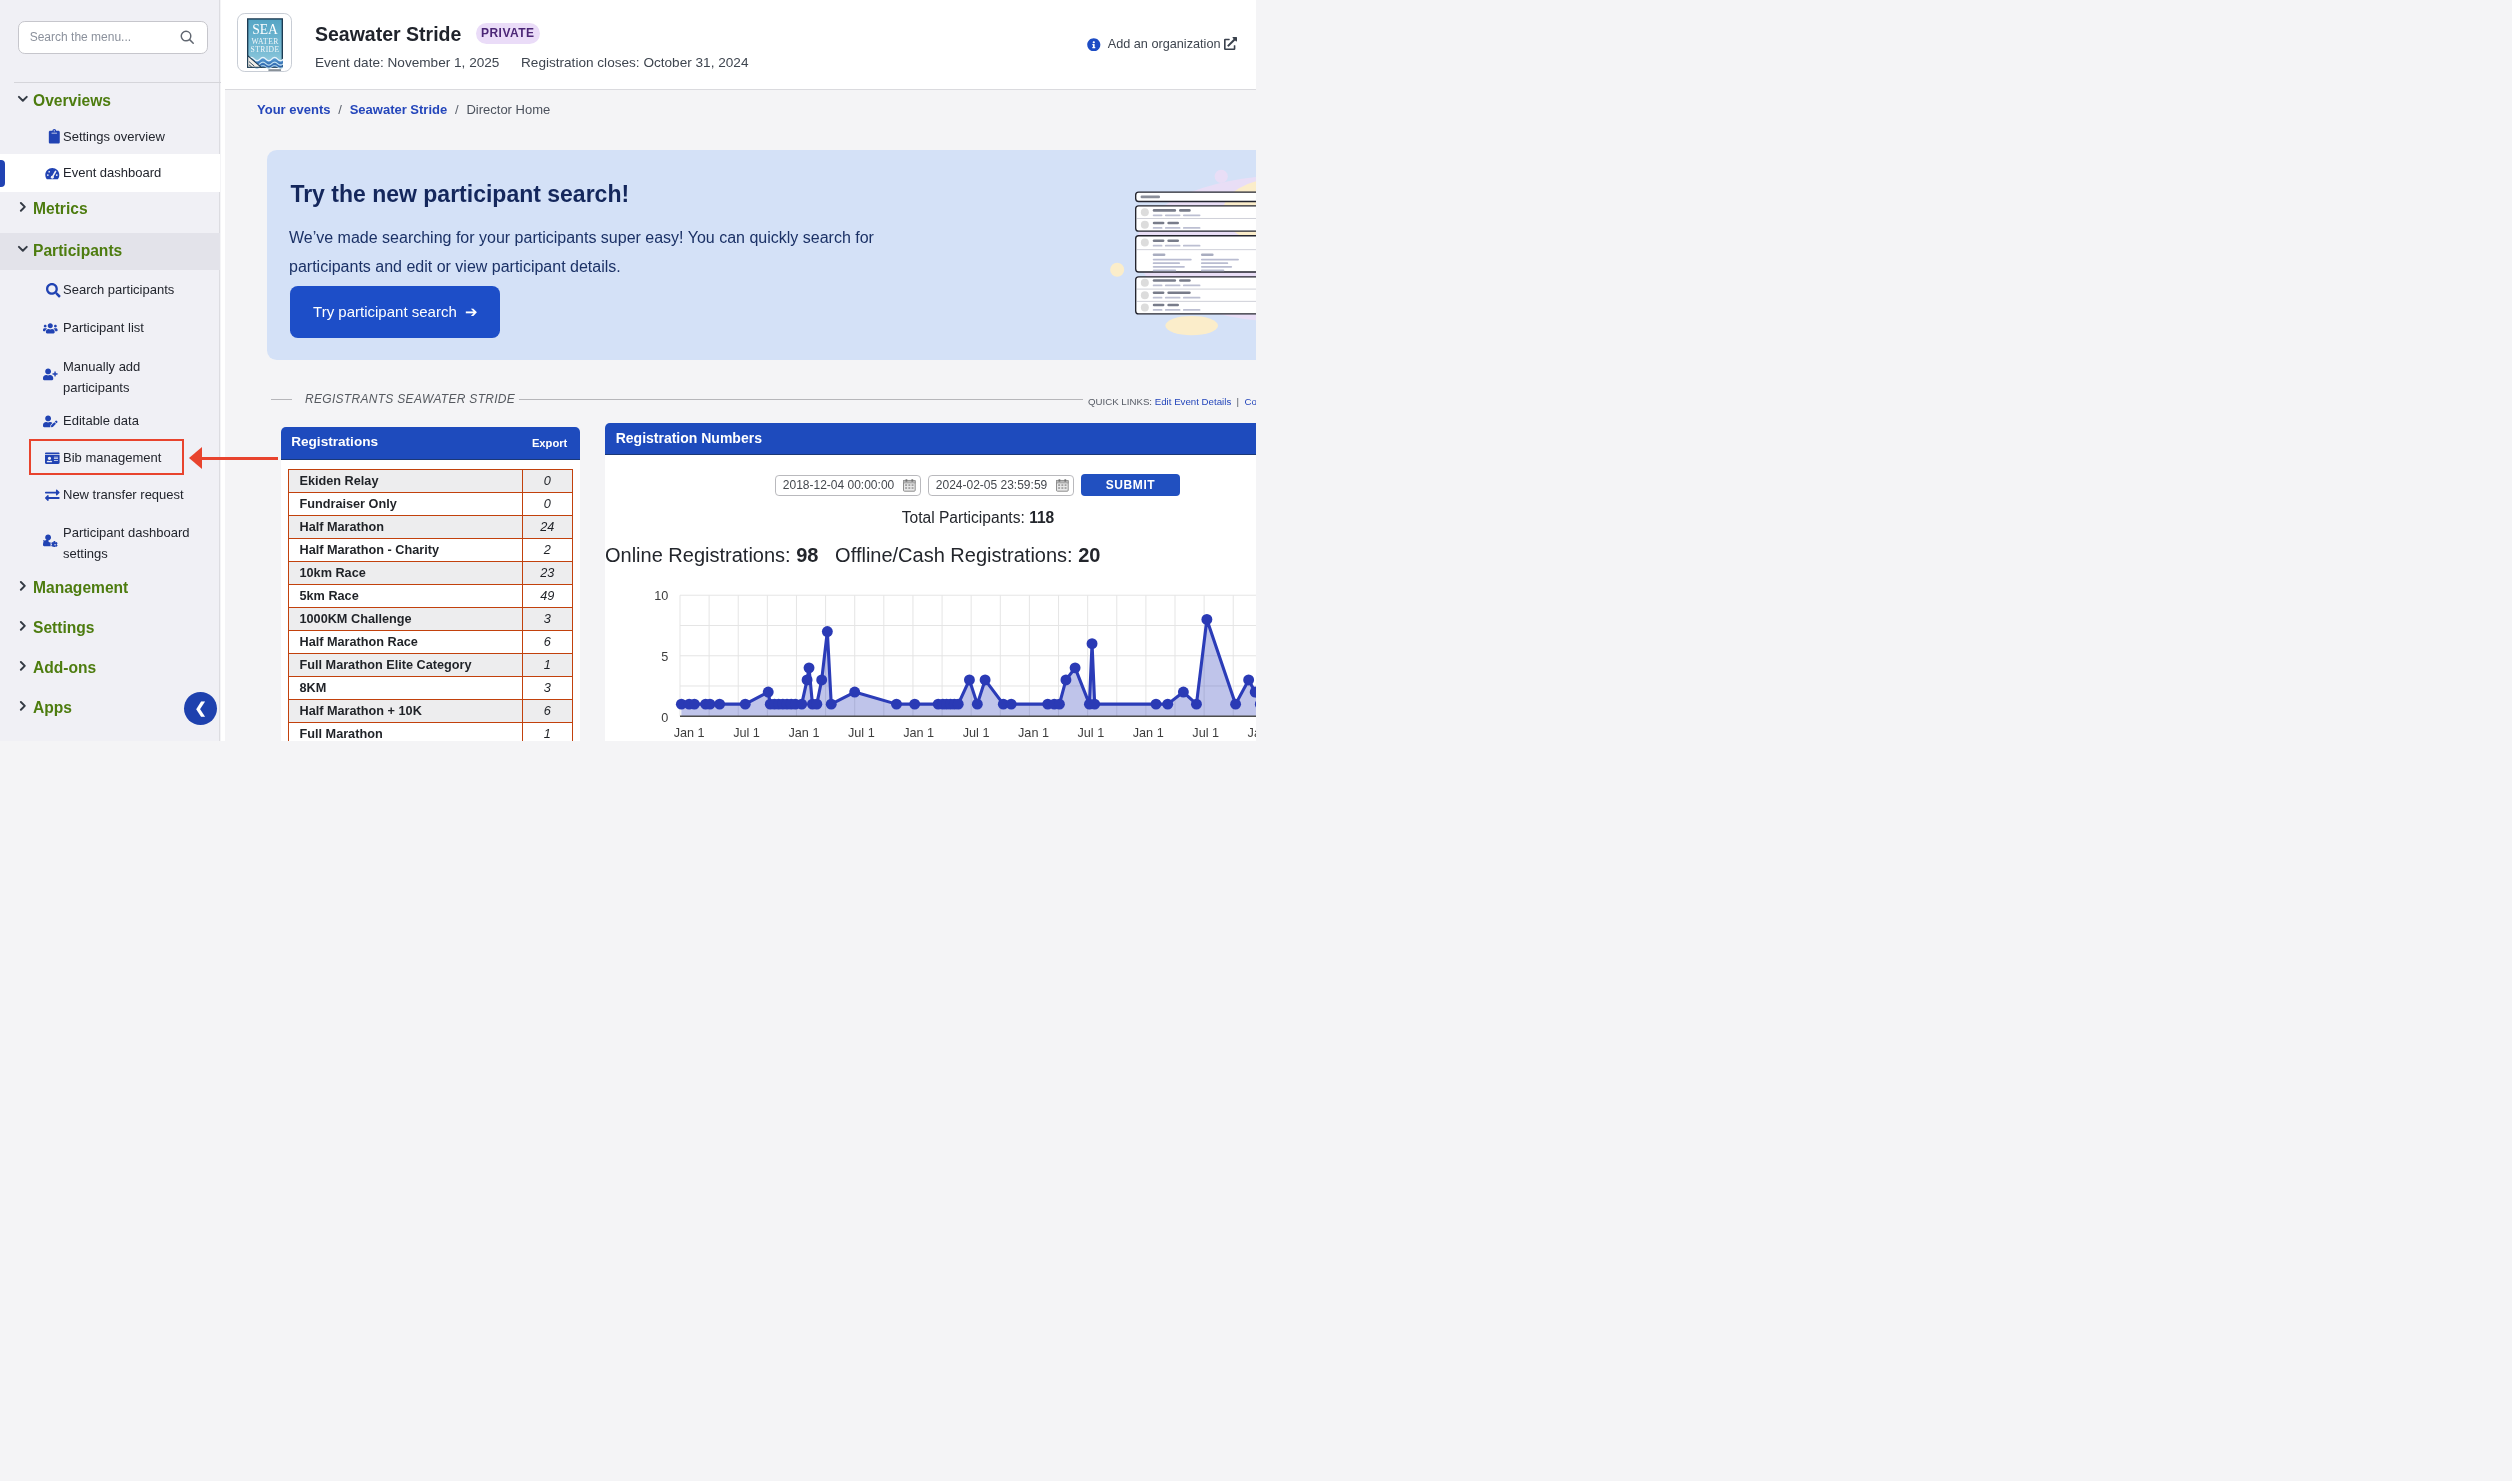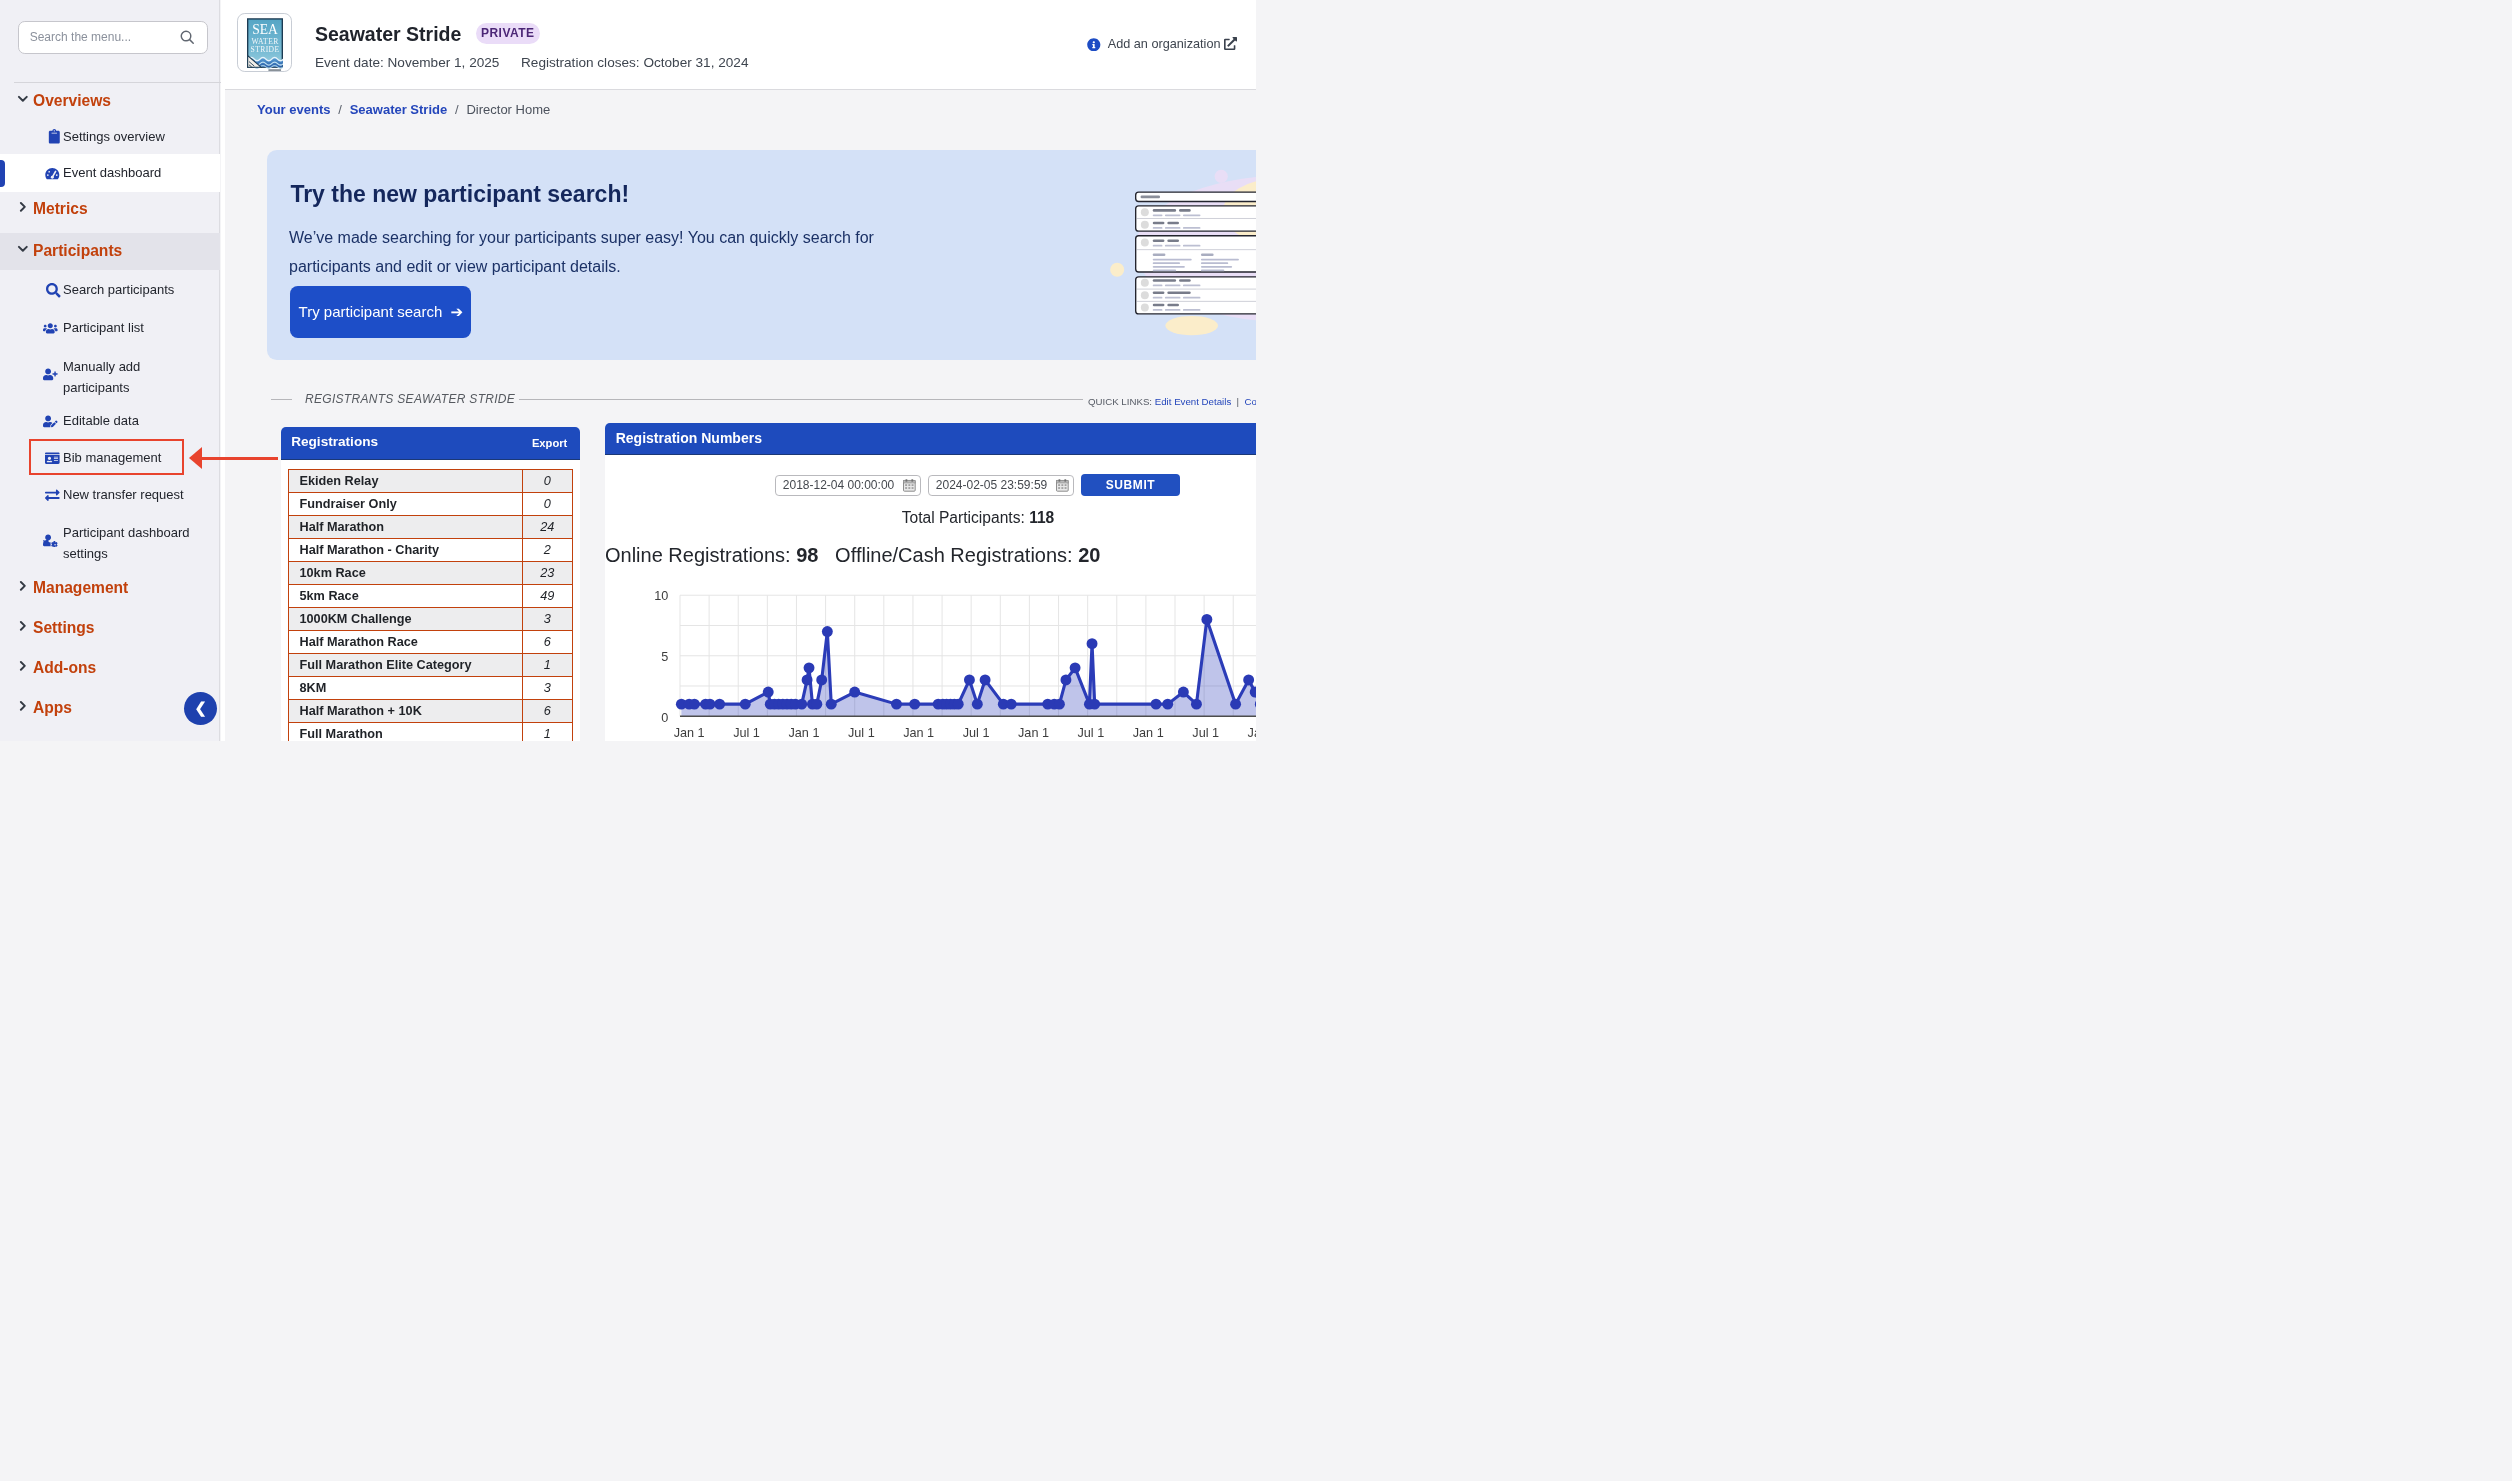--- a/index.html
+++ b/index.html
@@ -2,21 +2,21 @@
 <html><head>
 <meta charset="utf-8">
 <style>
 *{margin:0;padding:0;box-sizing:border-box}
 html,body{width:1256px;height:741px;overflow:hidden;background:#f4f4f6;font-family:"Liberation Sans",sans-serif;position:relative}
 
 #sidebar{position:absolute;left:0;top:0;width:220px;height:741px;background:#f0f0f5;border-right:1px solid #dcdce1;z-index:5}
 #sbstrip{position:absolute;left:221px;top:0;width:3.9px;height:741px;background:#fff}
 #searchbox{position:absolute;left:17.5px;top:20.5px;width:190px;height:33px;background:#fff;border:1px solid #c6c6cc;border-radius:6.8px}
 #searchbox span{position:absolute;left:11.2px;top:8.8px;font-size:12px;color:#8b919c}
-.mhead{position:absolute;left:0;width:180px;height:37px;font-size:15.6px;font-weight:bold;color:#c2410c}
+.mhead{position:absolute;left:0;width:180px;height:37px;font-size:15.6px;font-weight:bold;color:#4d7c0f}
 .mhead .chv{position:absolute;left:16.6px;top:9.7px;width:11.7px;height:11.7px}
 .mhead .lbl{position:absolute;left:33px;top:8.8px}
 .mitem{position:absolute;left:0;width:220px;font-size:13px;color:#22252d}
 .mitem .ic{position:absolute;left:45px;width:14.6px;height:14.6px}
 .mitem .lbl{position:absolute;left:63px}
 .sec-active{background:#e3e3ea}
 #evrow{position:absolute;left:0;top:154px;width:220px;height:38px;background:#fff}
 #evbar{position:absolute;left:0;top:160px;width:4.9px;height:27px;background:#2143b3;border-radius:0 3.9px 3.9px 0}
 #collapsebtn{position:absolute;left:184px;top:692px;width:33px;height:33px;border-radius:50%;background:#1e41ae;color:#fff;text-align:center;font-size:14.6px;line-height:32px;font-weight:bold}
 #redbox{position:absolute;left:29px;top:439px;width:155px;height:36px;border:2.9px solid #e8432d;z-index:6}
@@ -31,21 +31,21 @@
 #dates{position:absolute;left:90px;top:55px;font-size:13.6px;color:#3e454f}
 #orglink{position:absolute;left:862px;top:37px;font-size:12.7px;color:#3e454f}
 
 #crumbs{position:absolute;left:32px;top:102px;font-size:13px;font-weight:bold;color:#2446bb}
 #crumbs .sep{color:#5c626d;font-weight:normal;padding:0 7.8px}
 #crumbs .cur{color:#4c525d;font-weight:normal}
 
 #banner{position:absolute;left:42px;top:150px;width:1214px;height:210px;background:#d4e1f7;border-radius:9.7px;overflow:hidden}
 #banner h1{position:absolute;left:23.4px;top:31px;font-size:23px;font-weight:bold;color:#14275c}
 #banner p{position:absolute;left:22px;top:74px;width:663px;font-size:16px;line-height:28.5px;color:#1b3166}
-#trybtn{position:absolute;left:23.4px;top:136px;width:181px;height:52px;background:#1d4ec8;border-radius:7.8px;color:#fff;font-size:15px;text-align:center;line-height:52px}
+#trybtn{position:absolute;left:23.4px;top:136px;width:210px;height:52px;background:#1d4ec8;border-radius:7.8px;color:#fff;font-size:15px;text-align:center;line-height:52px}
 
 #divrow{position:absolute;left:0;top:386px;width:1101px;height:23.4px}
 #divlabel{position:absolute;left:80px;top:5.8px;font-size:12px;font-style:italic;color:#55595f;letter-spacing:0.3px}
 #quick{position:absolute;left:863px;top:9.7px;font-size:9.7px;color:#565b65;white-space:nowrap}
 #quick a{color:#2446bb;text-decoration:none}
 
 #regcard{position:absolute;left:56px;top:427px;width:299px;height:314px;background:#fff;border-radius:4.9px 4.9px 0 0}
 #reghead{position:absolute;left:0;top:0;width:299px;height:33px;background:#1e4bbd;border-bottom:1.9px solid #1b3876;border-radius:4.9px 4.9px 0 0;color:#fff}
 #reghead .t{position:absolute;left:10.2px;top:7.3px;font-size:13.6px;font-weight:bold}
 #reghead .e{position:absolute;right:12.7px;top:9.7px;font-size:11.2px;font-weight:bold}

